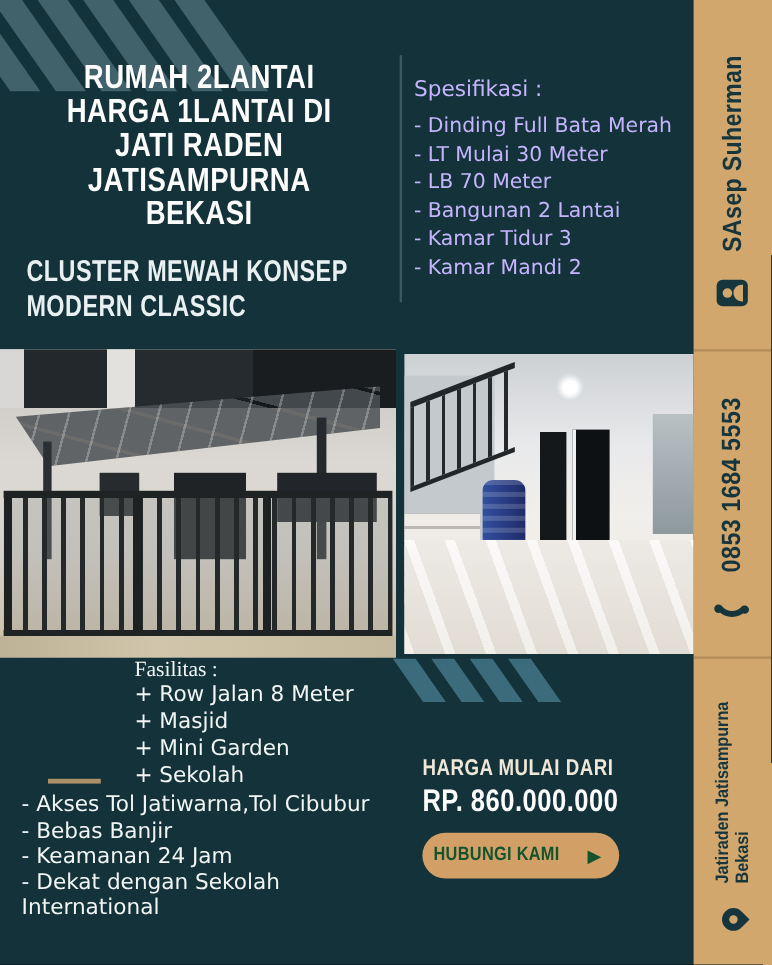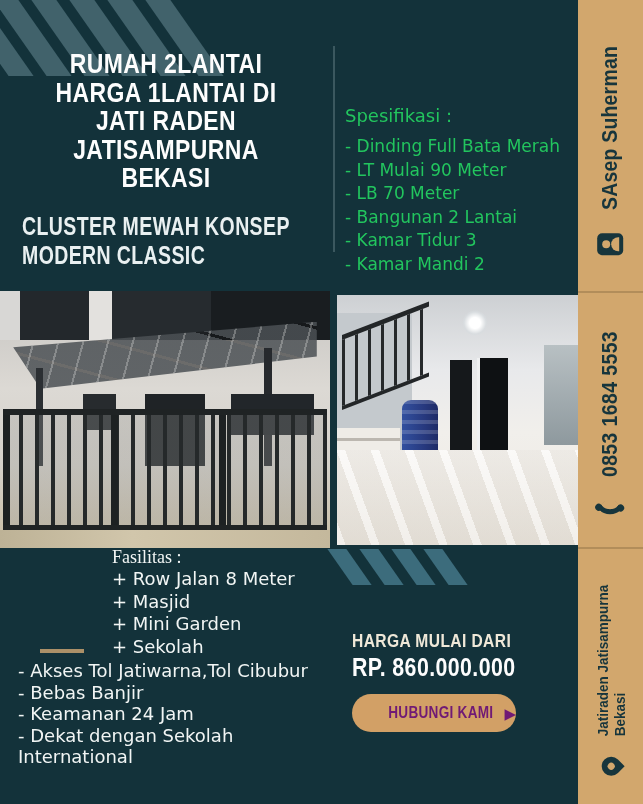--- a/index.html
+++ b/index.html
@@ -26,21 +26,21 @@
   .subtitle{
     position:absolute; left:22px; top:212px;
     font-weight:bold; color:#e9f0f1; font-size:25px; line-height:29px;
     transform:scaleX(.78); transform-origin:0 0; letter-spacing:.5px;
   }
   .vdivider{ position:absolute; left:333px; top:46px; width:2px; height:206px;
     background:rgba(205,222,226,.22); }
 
   
   .spec{ position:absolute; left:345px; top:64px; width:230px;
-    font-family:"DejaVu Sans", sans-serif; color:#22c55e;margin-top:41px; }
+    font-family:"DejaVu Sans", sans-serif; color:#c4b5fd; }
   .spec-heading{ font-size:18px; margin-bottom:9px; }
   .spec-item{ font-size:17px; line-height:23.5px; }
 
   
   .photo{ position:absolute; overflow:hidden; }
   .photo-ext{ left:0; top:291px; width:330px; height:257px;
     background:linear-gradient(180deg,#c6c4c1 0%,#dcd9d4 38%,#d5d1ca 68%,#c9bda3 100%); }
   .ext-glass{ position:absolute; left:0; top:0; width:100%; height:19%;
     background:linear-gradient(90deg,#d8d7d5 0 6%,#23282c 6% 27%,#e3e1de 27% 34%,#262b2f 34% 64%,#191d20 64% 100%); }
   .ext-canopy{ position:absolute; left:4%; top:12%; width:92%; height:26%;
@@ -98,22 +98,22 @@
 
   
   .price-label{ position:absolute; left:352px; top:630px;
     font-weight:bold; color:#efe8d8; font-size:19px; letter-spacing:.5px;
     transform:scaleX(.82); transform-origin:0 0; }
   .price-value{ position:absolute; left:352px; top:652px;
     font-weight:bold; color:#fdfdfd; font-size:26px; letter-spacing:.5px;
     transform:scaleX(.82); transform-origin:0 0; }
   .cta-button{ position:absolute; left:352px; top:694px; width:164px; height:38px;
     background:#d2a066; border:none; border-radius:19px; cursor:pointer;
-    display:flex; align-items:center; justify-content:flex-end; gap:2px;
-    color:#701a75; font-family:"Liberation Sans", sans-serif; }
+    display:flex; align-items:center; justify-content:flex-start; gap:14px;
+    color:#14532d; font-family:"Liberation Sans", sans-serif; }
   .cta-label{ font-weight:bold; font-size:16px; transform:scaleX(.85); letter-spacing:.3px; }
   .cta-arrow{ font-size:15px; line-height:1; }
 
   
   .sidebar{ position:absolute; left:578px; top:0; width:65px; height:804px; background:#d2a76d; }
   .side-sec{ position:absolute; left:0; width:65px; display:flex; align-items:center; justify-content:center; }
   .side-sec-1{ top:0; height:290px; }
   .side-sec-2{ top:292px; height:254px; }
   .side-sec-3{ top:548px; height:256px; }
   .side-div{ position:absolute; left:0; width:65px; height:2px; background:rgba(84,62,35,.25); }
@@ -165,21 +165,21 @@
   <div class="subtitle">
     <div>CLUSTER MEWAH KONSEP</div>
     <div>MODERN CLASSIC</div>
   </div>
 
   <div class="vdivider"></div>
 
   <div class="spec">
     <div class="spec-heading">Spesifikasi :</div>
     <div class="spec-item">- Dinding Full Bata Merah</div>
-    <div class="spec-item">- LT Mulai 90 Meter</div>
+    <div class="spec-item">- LT Mulai 30 Meter</div>
     <div class="spec-item">- LB 70 Meter</div>
     <div class="spec-item">- Bangunan 2 Lantai</div>
     <div class="spec-item">- Kamar Tidur 3</div>
     <div class="spec-item">- Kamar Mandi 2</div>
   </div>
 
   <div class="photo photo-ext">
     <div class="ext-glass"></div>
     <div class="ext-canopy"></div>
     <div class="ext-post-l"></div>

